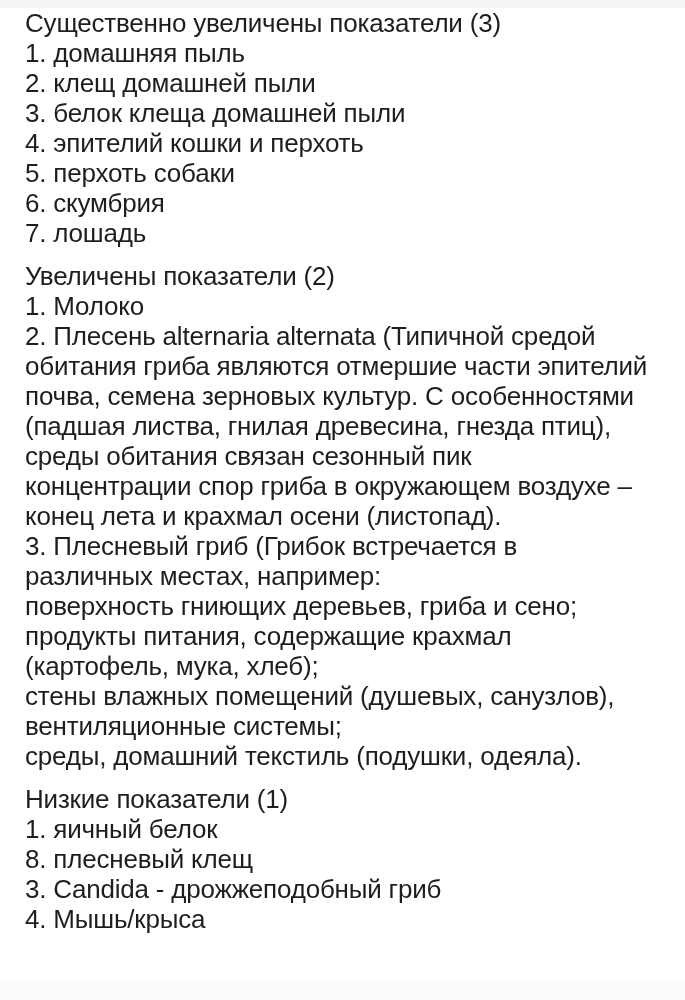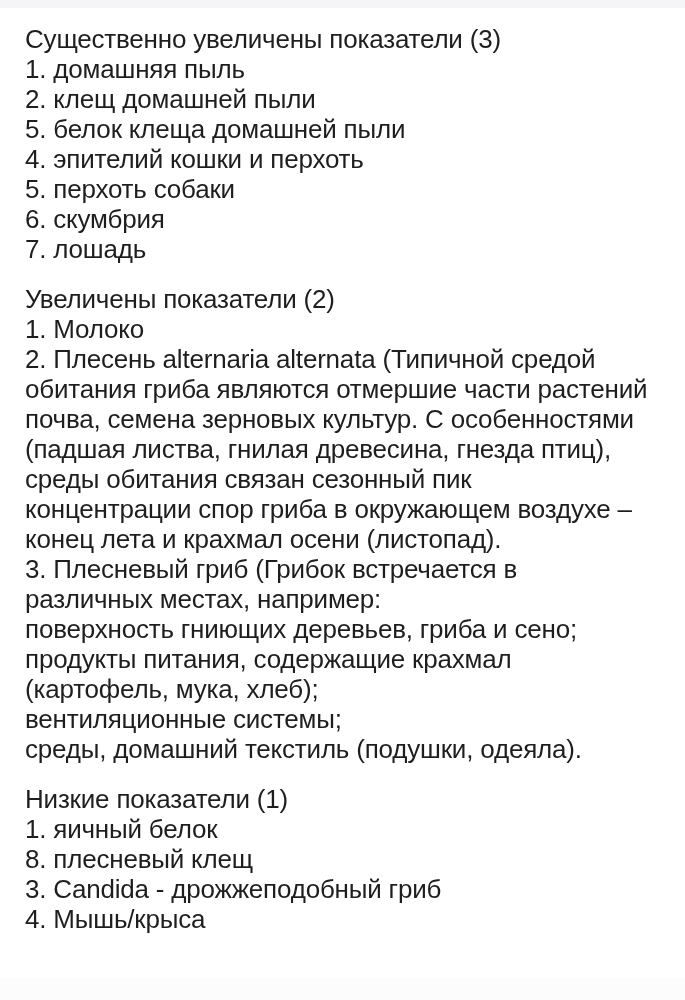--- a/index.html
+++ b/index.html
@@ -17,59 +17,59 @@
   }
   .top-strip{
     position:absolute;top:0;left:0;width:685px;height:8px;
     background:var(--top-strip);
   }
   .bottom-strip{
     position:absolute;bottom:0;left:0;width:685px;height:22px;
     background:var(--bottom-strip);
   }
   .content{
-    position:absolute;top:24px;left:25px;right:0;
+    position:absolute;top:8px;left:25px;right:0;
     color:var(--text);
     font-size:26px;line-height:30px;letter-spacing:-0.2px;
   }
-  .section + .section{margin-top:20px}
+  .section + .section{margin-top:13px}
   .line{white-space:nowrap}
 </style>
 </head>
 <body>
 
 <main>
   <div class="top-strip"></div>
   <div class="content" id="content">
   <section class="section">
     <div class="line header">Существенно увеличены показатели (3)</div>
 
   <div class="line">1. домашняя пыль</div>
 
   <div class="line">2. клещ домашней пыли</div>
 
-  <div class="line">5. белок клеща домашней пыли</div>
+  <div class="line">3. белок клеща домашней пыли</div>
 
   <div class="line">4. эпителий кошки и перхоть</div>
 
   <div class="line">5. перхоть собаки</div>
 
   <div class="line">6. скумбрия</div>
 
   <div class="line">7. лошадь</div>
 </section>
 
   <section class="section">
     <div class="line header">Увеличены показатели (2)</div>
 
   <div class="line">1. Молоко</div>
 
   <div class="line">2. Плесень alternaria alternata (Типичной средой</div>
 
-  <div class="line">обитания гриба являются отмершие части растений</div>
+  <div class="line">обитания гриба являются отмершие части эпителий</div>
 
   <div class="line">почва, семена зерновых культур. С особенностями</div>
 
   <div class="line">(падшая листва, гнилая древесина, гнезда птиц),</div>
 
   <div class="line">среды обитания связан сезонный пик</div>
 
   <div class="line">концентрации спор гриба в окружающем воздухе –</div>
 
   <div class="line">конец лета и крахмал осени (листопад).</div>
@@ -77,20 +77,21 @@
   <div class="line">3. Плесневый гриб (Грибок встречается в</div>
 
   <div class="line">различных местах, например:</div>
 
   <div class="line">поверхность гниющих деревьев, гриба и сено;</div>
 
   <div class="line">продукты питания, содержащие крахмал</div>
 
   <div class="line">(картофель, мука, хлеб);</div>
 
+  <div class="line">стены влажных помещений (душевых, санузлов),</div>
 
   <div class="line">вентиляционные системы;</div>
 
   <div class="line">среды, домашний текстиль (подушки, одеяла).</div>
 </section>
 
   <section class="section">
     <div class="line header">Низкие показатели (1)</div>
 
   <div class="line">1. яичный белок</div>

